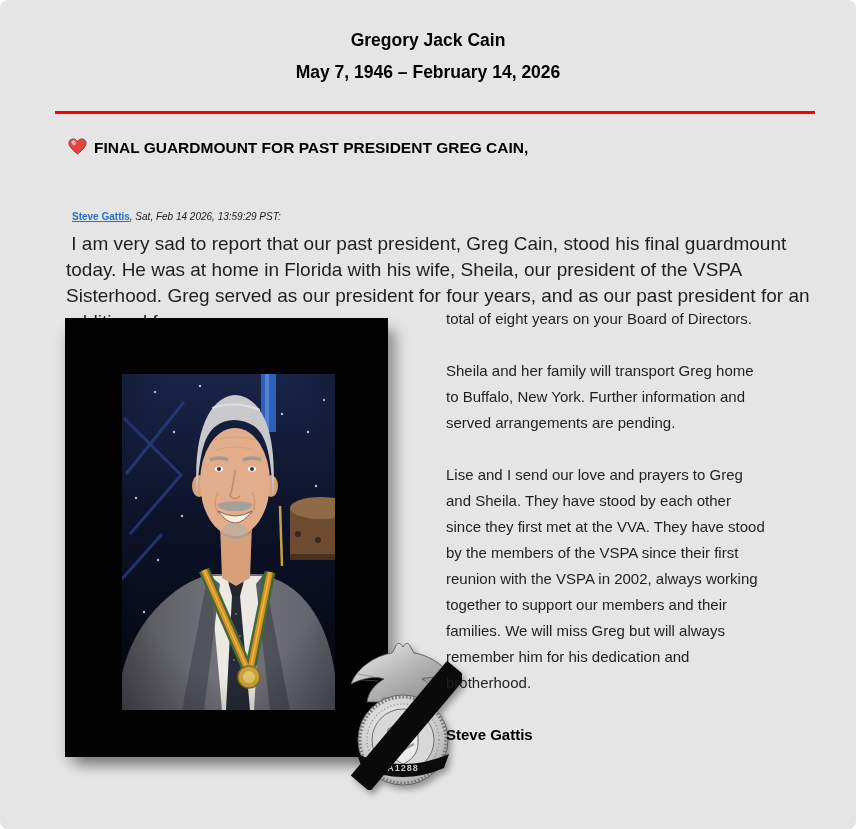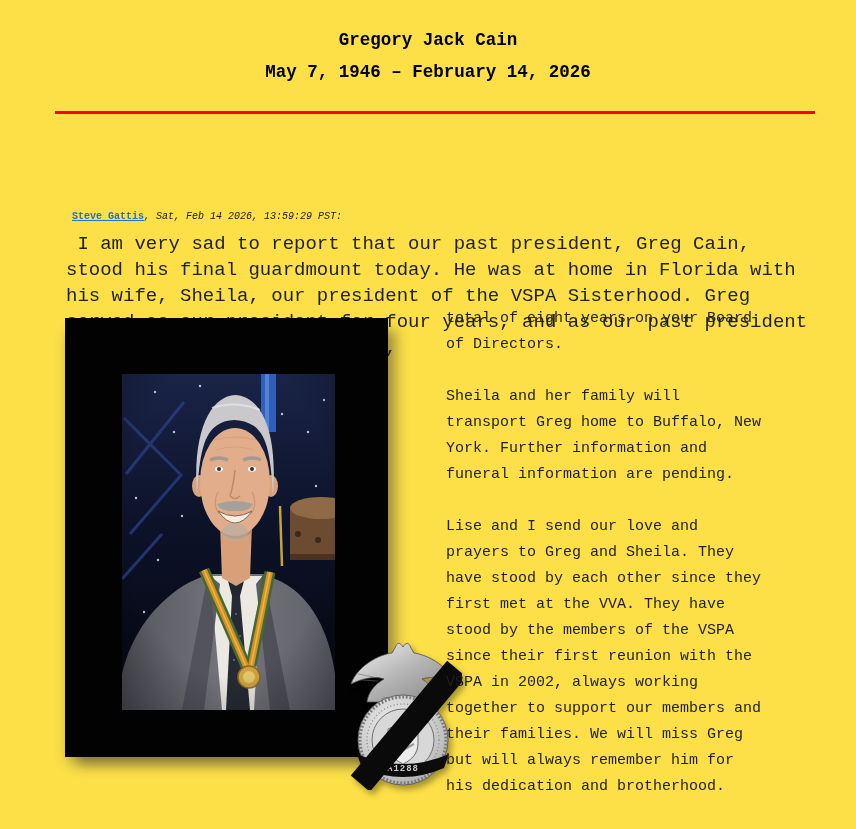--- a/index.html
+++ b/index.html
@@ -1,18 +1,18 @@
 <!DOCTYPE html>
 <html><head>
 <meta charset="utf-8">
 <style>
   html,body { margin:0; padding:0; background:#ffffff; }
   .page {
-    position:relative; width:856px; height:829px; background:#fde047;
-    font-family:Liberation Mono, monospace; color:#1f1f1f; overflow:hidden;
+    position:relative; width:856px; height:829px; background:#e5e5e5;
+    font-family:Liberation Sans, sans-serif; color:#1f1f1f; overflow:hidden;border-radius:8px;
   }
   .title {
     position:absolute; top:24px; left:0; width:100%; text-align:center;
     font-weight:bold; font-size:17.5px; line-height:32px; color:#000;
   }
   .red-line {
     position:absolute; left:55px; top:111px; width:760px; height:3px; background:#ff0000;
   }
   .memo-heading {
     position:absolute; left:68px; top:134px; font-weight:bold; font-size:15.5px;
@@ -54,20 +54,28 @@
 <div class="page">
 
   <div class="title">
     <div>Gregory Jack Cain</div>
     <div>May 7, 1946 – February 14, 2026</div>
   </div>
 
   <div class="red-line"></div>
 
   <div class="memo-heading">
+    <div>
+      <span class="heart">
+        <svg width="19" height="17" viewBox="0 0 20 18">
+          <path d="M10 17 C4 12 1 8.5 1 5.4 C1 2.9 3 1 5.4 1 C7.2 1 8.9 2 10 3.8 C11.1 2 12.8 1 14.6 1 C17 1 19 2.9 19 5.4 C19 8.5 16 12 10 17 Z" fill="#e84444" stroke="#8a2424" stroke-width="1"></path>
+          <ellipse cx="6" cy="5" rx="2.2" ry="2.8" fill="#f6b9bd" opacity="0.9" transform="rotate(-25 6 5)"></ellipse>
+        </svg>
+      </span><span>FINAL GUARDMOUNT FOR PAST PRESIDENT GREG CAIN,</span>
+    </div>
   </div>
 
   <div class="byline">
     <a class="author-link">Steve Gattis</a><span class="byline-date">, Sat, Feb 14 2026, 13:59:29 PST:</span>
   </div>
 
   <div class="para1-left">&nbsp;I am very sad to report that our past president, Greg Cain, stood his final guardmount today. He was at home in Florida with his wife, Sheila, our president of the VSPA Sisterhood. Greg served as our president for four years, and as our past president for an additional four years,</div>
 
   <div class="photo-frame">
     <svg class="portrait" viewBox="0 0 213 336" preserveAspectRatio="none">
@@ -199,18 +207,18 @@
       <path d="M48,95 L59,101 L70,95" stroke="#9a9a9a" stroke-width="2" fill="none"></path>
       <path d="M48,104 L59,110 L70,104" stroke="#9a9a9a" stroke-width="2" fill="none"></path>
       <path d="M13,114 Q59,134 105,114 L100,128 Q59,146 18,128 Z" fill="#0c0c0c"></path>
       <text x="59" y="131" text-anchor="middle" font-size="9" font-weight="bold" fill="#c9c9c9" letter-spacing="1">A1288</text>
     </g>
     <rect x="-8" y="80" width="150" height="25" transform="rotate(-50 59 92)" fill="#0a0a0a"></rect>
   </svg>
 
   <div class="right-col">
     <p>total of eight years on your Board of Directors.</p>
-    <p>Sheila and her family will transport Greg home to Buffalo, New York. Further information and funeral information are pending.</p>
+    <p>Sheila and her family will transport Greg home to Buffalo, New York. Further information and served arrangements are pending.</p>
     <p>Lise and I send our love and prayers to Greg and Sheila. They have stood by each other since they first met at the VVA. They have stood by the members of the VSPA since their first reunion with the VSPA in 2002, always working together to support our members and their families. We will miss Greg but will always remember him for his dedication and brotherhood.</p>
     <p class="signature">Steve Gattis</p>
   </div>
 
 </div>
 
 </body></html>

